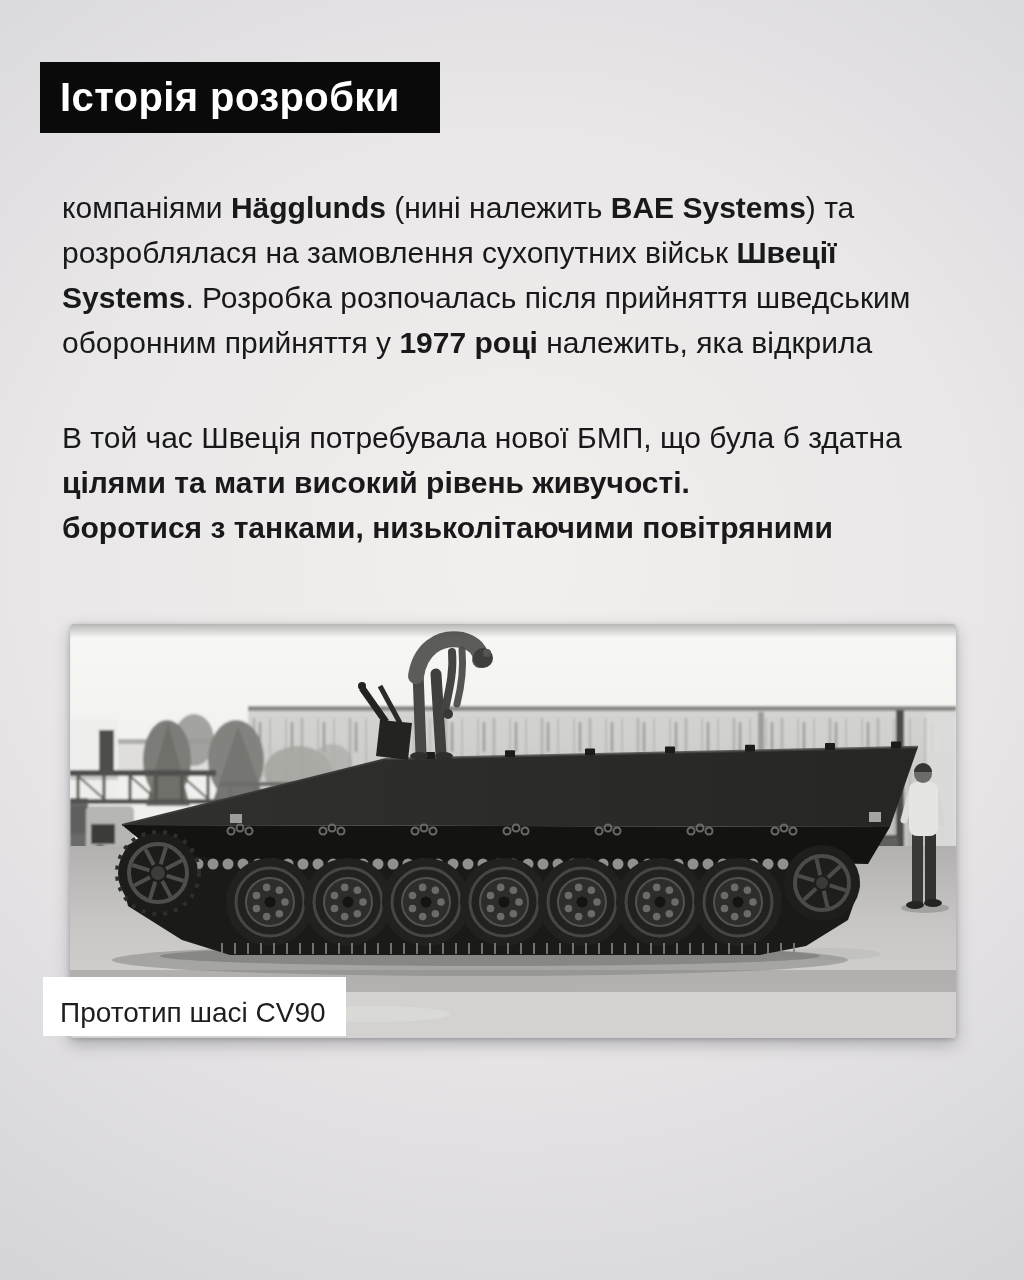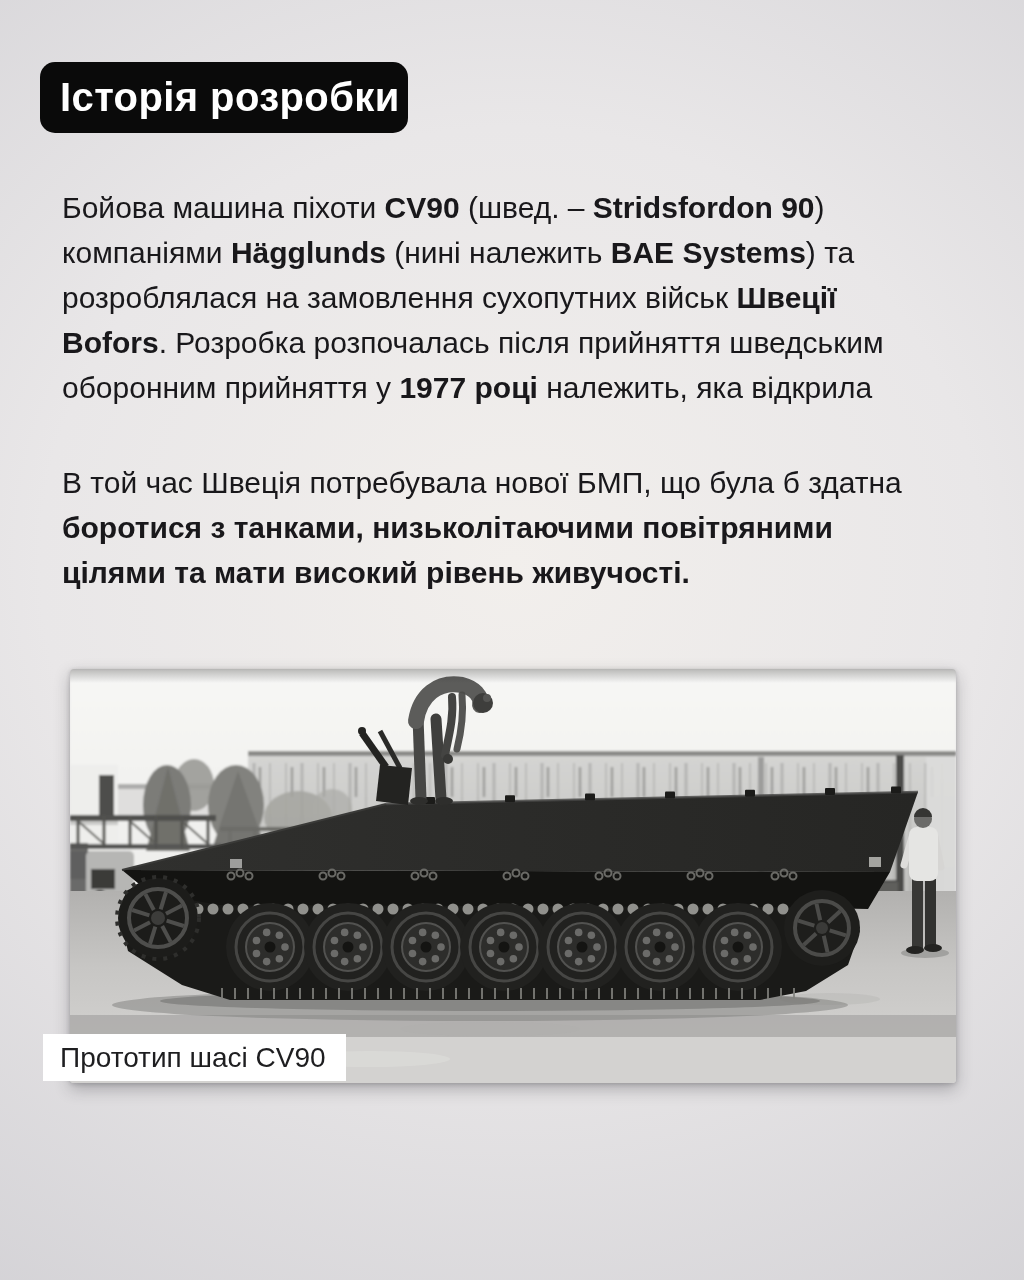--- a/index.html
+++ b/index.html
@@ -6,60 +6,59 @@
   body{
     width:1024px;height:1280px;overflow:hidden;
     background:radial-gradient(115% 85% at 50% 44%, #f2efec 0%, #e9e7e8 40%, #cac9ce 100%);
     font-family:"Liberation Sans","DejaVu Sans",sans-serif;
     color:#19181b;
   }
   .badge{
     display:inline-block;margin:62px 0 0 40px;
     background:#0a0a0a;color:#ffffff;
     font-size:40px;font-weight:700;line-height:42px;
-    padding:14px 8px 15px 20px;letter-spacing:.4px;border-radius:15px;
+    padding:14px 40px 15px 20px;letter-spacing:.4px;
   }
   .article{margin:52px 0 0 62px;font-size:30px;line-height:45px;}
   .para{margin:0 0 50px 0;}
   .para:last-child{margin-bottom:4px;}
   .line{white-space:nowrap;}
   .b{font-weight:700;}
   .photo-wrap{position:relative;margin:74px 0 0 70px;width:886px;height:414px;}
   .photo{
     position:absolute;left:0;top:0;right:0;bottom:0;
     border-radius:4px;overflow:hidden;
     box-shadow:0 6px 16px rgba(40,40,48,.30), 0 1px 4px rgba(40,40,48,.22);
   }
   .photo svg{display:block;width:886px;height:414px;}
   .caption{
     position:absolute;left:-27px;bottom:2px;
     background:#ffffff;color:#1e1e20;
     font-size:28px;line-height:47px;height:47px;
-    padding:0 20px 0 17px;white-space:nowrap;
+    padding:12px 20px 0 17px;white-space:nowrap;
   }
 </style>
 </head>
 <body>
 
 
 
 <div class="badge">Історія розробки</div>
 
 <div class="article">
     <div class="para">
-      <div class="line"><span>Бойова машина піхоти </span><span class="b">CV90</span><span> (швед. – </span><span class="b">Stridsfordon 90</span><span>)</span></div>
       <div class="line"><span>компаніями </span><span class="b">Hägglunds</span><span> (нині належить </span><span class="b">BAE Systems</span><span>) та</span></div>
       <div class="line"><span>розроблялася на замовлення сухопутних військ </span><span class="b">Швеції</span></div>
-      <div class="line"><span class="b">Bofors</span><span>. Розробка розпочалась після прийняття шведським</span></div>
+      <div class="line"><span class="b">Systems</span><span>. Розробка розпочалась після прийняття шведським</span></div>
       <div class="line"><span>оборонним прийняття у </span><span class="b">1977 році</span><span> належить, яка відкрила</span></div>
     </div>
     <div class="para">
       <div class="line"><span>В той час Швеція потребувала нової БМП, що була б здатна</span></div>
+      <div class="line"><span class="b">цілями та мати високий рівень живучості.</span></div>
       <div class="line"><span class="b">боротися з танками, низьколітаючими повітряними</span></div>
-      <div class="line"><span class="b">цілями та мати високий рівень живучості.</span></div>
     </div>
   </div>
 
 <div class="photo-wrap">
   <div class="photo">
     <svg viewBox="0 0 886 414" xmlns="http://www.w3.org/2000/svg">
       <defs>
         <linearGradient id="skyGrad" x1="0" y1="0" x2="0" y2="1">
           <stop offset="0" stop-color="#f7f7f5"></stop>
             <stop offset="1" stop-color="#ececea"></stop>

